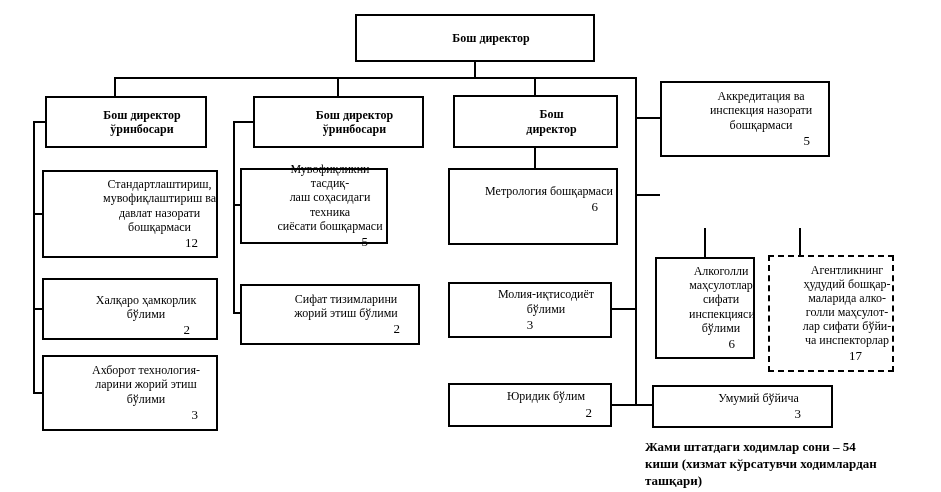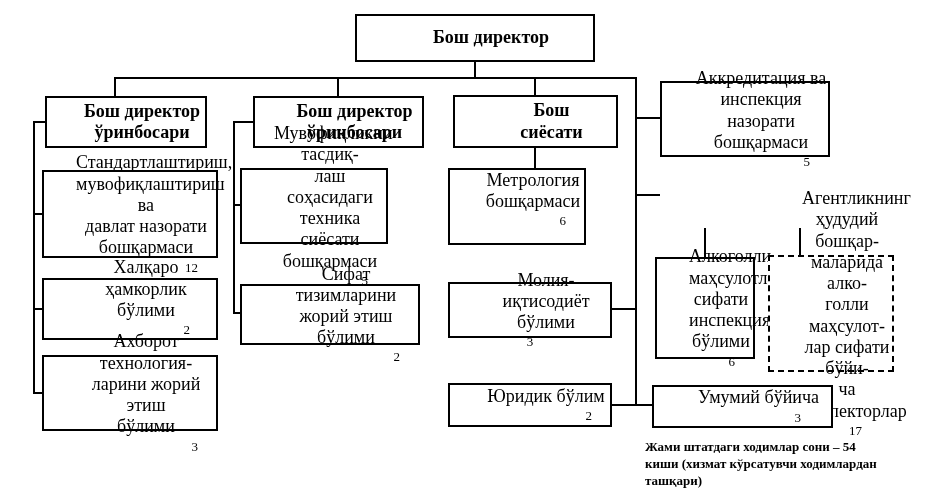--- a/index.html
+++ b/index.html
@@ -17,21 +17,21 @@
     background:#ffffff;
     box-sizing:border-box;
     display:flex;
     flex-direction:column;
     justify-content:center;
   }
   .node.dashed{border:2px dashed #000;}
   .label{
     white-space:pre-line;
     text-align:center;
-    font-size:18px;
+    font-size:12px;
     line-height:1.18;
     padding-left:32px;
   }
   .bold{font-weight:bold;}
   .count{
     font-size:13px;
     text-align:right;
     padding-right:18px;
     margin-top:1px;
   }
@@ -85,30 +85,30 @@
   <div class="node" style="left:45px;top:96px;width:162px;height:52px;">
     <div class="label bold">Бош директор
 ўринбосари</div>
   </div>
   <div class="node" style="left:253px;top:96px;width:171px;height:52px;">
     <div class="label bold">Бош директор
 ўринбосари</div>
   </div>
   <div class="node" style="left:453px;top:95px;width:165px;height:53px;">
     <div class="label bold">Бош
-сиёсати</div>
+директор</div>
   </div>
   <div class="node" style="left:660px;top:81px;width:170px;height:76px;">
     <div class="label">Аккредитация ва
 инспекция назорати
 бошқармаси</div>
     <div class="count">5</div>
   </div>
 
-  <div class="node" style="left:42px;top:170px;width:176px;height:88px;">
+  <div class="node" style="left:42px;top:170px;width:176px;height:88px;align-items:flex-end;">
     <div class="label">Стандартлаштириш,
 мувофиқлаштириш ва
 давлат назорати
 бошқармаси</div>
     <div class="count">12</div>
   </div>
   <div class="node" style="left:42px;top:278px;width:176px;height:62px;justify-content:flex-end;">
     <div class="label">Халқаро ҳамкорлик
 бўлими</div>
     <div class="count pad26">2</div>
@@ -125,21 +125,21 @@
 лаш соҳасидаги техника
 сиёсати бошқармаси</div>
     <div class="count">5</div>
   </div>
   <div class="node" style="left:240px;top:284px;width:180px;height:61px;">
     <div class="label">Сифат тизимларини
 жорий этиш бўлими</div>
     <div class="count">2</div>
   </div>
 
-  <div class="node" style="left:448px;top:168px;width:138px;height:77px;padding-bottom:14px;">
+  <div class="node" style="left:448px;top:168px;width:170px;height:77px;padding-bottom:14px;">
     <div class="label">Метрология бошқармаси</div>
     <div class="count">6</div>
   </div>
   <div class="node" style="left:448px;top:282px;width:164px;height:56px;">
     <div class="label">Молия-иқтисодиёт
 бўлими</div>
     <div class="count center">3</div>
   </div>
   <div class="node" style="left:448px;top:383px;width:164px;height:44px;">
     <div class="label">Юридик бўлим</div>

